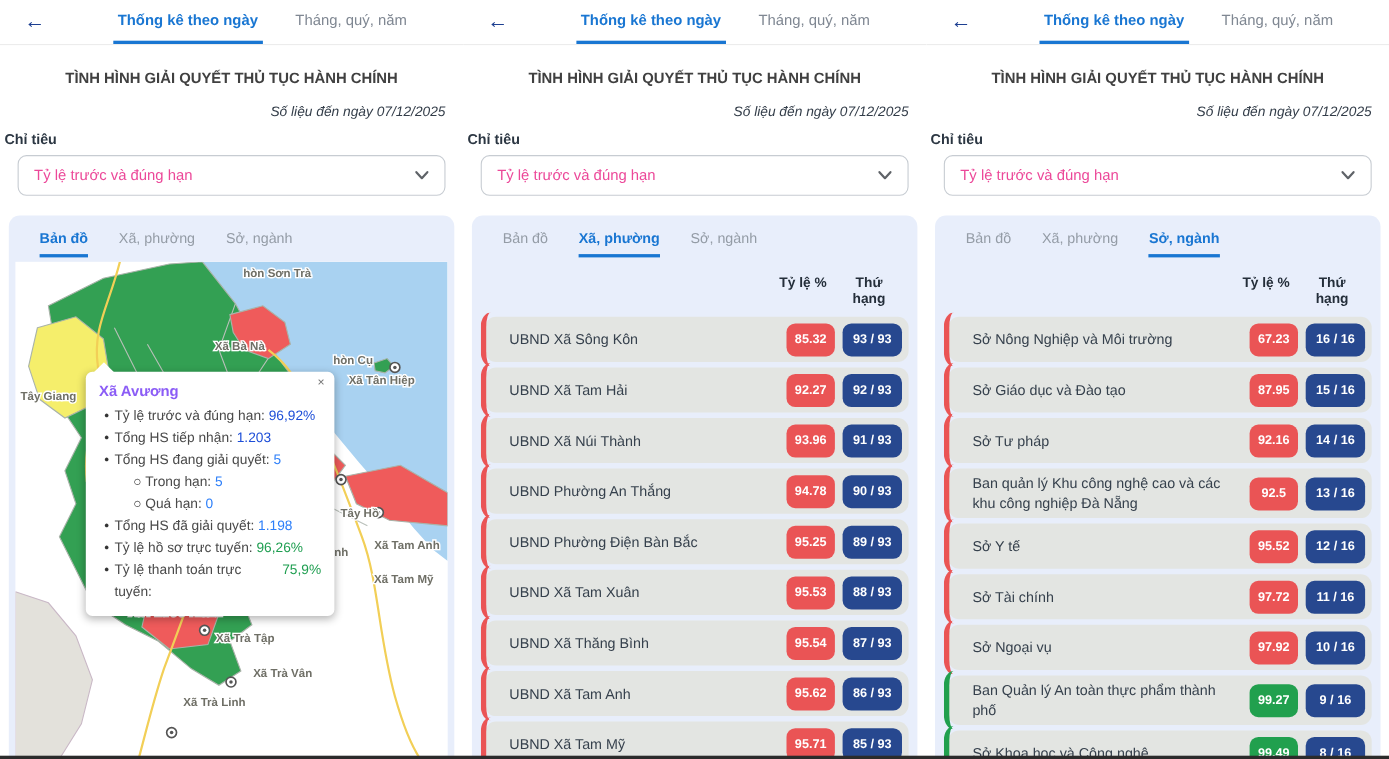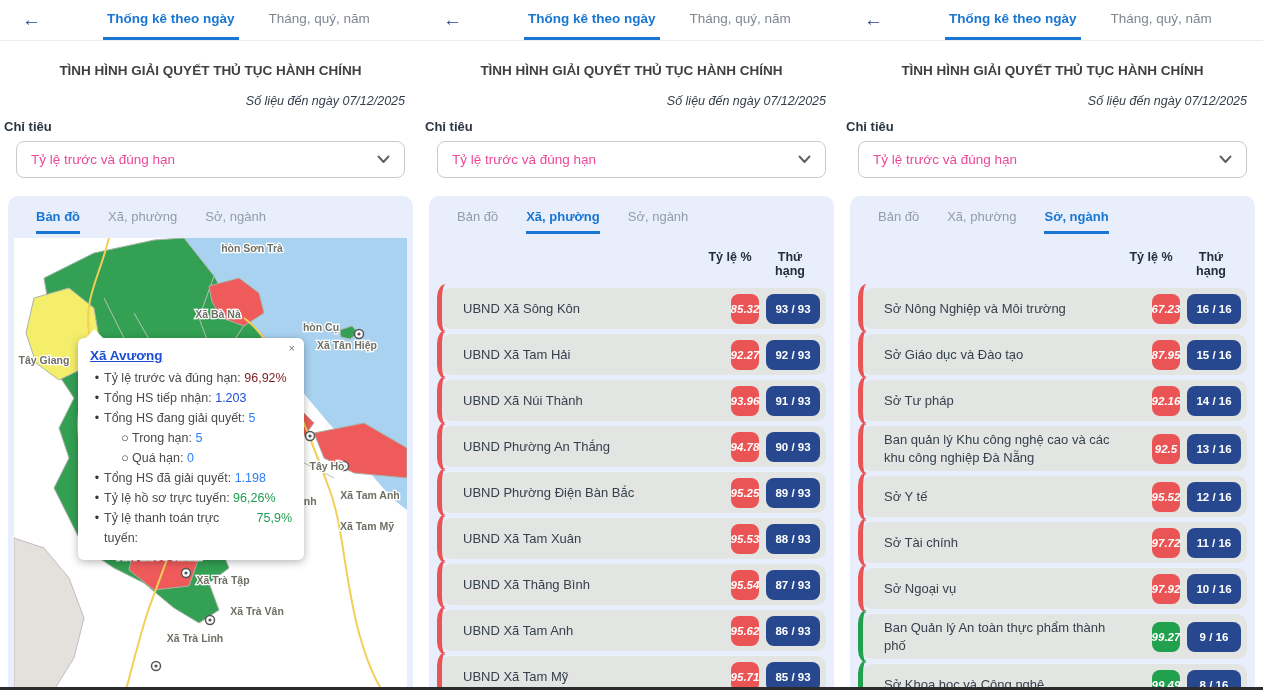--- a/index.html
+++ b/index.html
@@ -36,42 +36,42 @@
     paint-order:stroke; stroke:#ffffff; stroke-width:2.5px; }
   .region { stroke:#a9b3a9; stroke-width:1; }
   .road { fill:none; stroke:#f2cf57; stroke-width:2; }
   .border-line { fill:none; stroke:#b9c0ba; stroke-width:1; }
 
   
   .tooltip { position:absolute; left:64px; top:100px; width:226px; background:#fff; border-radius:6px;
     box-shadow:0 2px 8px rgba(0,0,0,.3); padding:10px 12px 12px; z-index:5; }
   .tt-tail { position:absolute; top:-6px; left:10px; width:13px; height:13px; background:#fff; transform:rotate(45deg); }
   .tt-close { position:absolute; top:5px; right:9px; font-size:11px; color:#777; cursor:pointer; line-height:1; }
-  .tt-title { font-size:13.5px; font-weight:bold; color:#1d4ed8; margin-bottom:5px;text-decoration:underline; }
+  .tt-title { font-size:13.5px; font-weight:bold; color:#8b5cf6; margin-bottom:5px; }
   .tt-item { font-size:12.5px; color:#4a4a4a; line-height:1.6; display:flex; }
   .tt-item .tt-bullet { width:14px; flex:0 0 14px; text-align:center; color:#333; }
   .tt-item.sub { padding-left:28px; }
   .tt-label { white-space:pre-wrap; }
   .tt-value { font-weight:normal; }
 
   
   .list-head { display:flex; justify-content:flex-end; padding:16px 16px 10px 0; gap:7px; }
   .list-head span { font-size:12.5px; font-weight:bold; color:#242e3a; text-align:center; }
   .list-head .h-rate { width:50px; }
   .list-head .h-rank { width:56px; }
   .rows { padding:0 8px 0 12px; }
   .lrow { position:relative; min-height:41px; background:#e3e5e2; border-radius:10px; margin-bottom:5px;
     display:flex; align-items:center; padding:5px 6px 5px 22px; cursor:pointer; }
   .bracket { position:absolute; left:-4px; top:-4px; height:calc(100% + 8px); width:18px;
     border-left:5px solid #ea5455; border-radius:16px / 24px; }
   .bracket.green { border-left-color:#21a04e; }
   .org-name { font-size:13px; color:#36414d; line-height:1.35; max-width:238px; }
   .badge { height:30px; border-radius:8px; color:#fff; font-weight:bold; font-size:11.5px;
     display:flex; align-items:center; justify-content:center; flex:0 0 auto; }
-  .rate { width:28px; margin-left:auto; background:#ea5455;font-style:italic; }
+  .rate { width:44px; margin-left:auto; background:#ea5455; }
   .rate.green { background:#21a04e; }
   .rank { width:54px; margin-left:7px; background:#27488f; }
 
   .bottom-edge { position:absolute; left:0; right:0; bottom:0; height:3px; background:#2b2b2b; z-index:50; }
 </style>
 </head>
 <body>
 
 <div class="app">
 
@@ -172,21 +172,21 @@
         </svg>
 
         <div class="tooltip">
           <div class="tt-tail"></div>
           <span class="tt-close">×</span>
           <div class="tt-title">Xã Avương</div>
           <div>
               <div class="tt-item">
                 <span class="tt-bullet">•</span>
                 <span class="tt-label">Tỷ lệ trước và đúng hạn: </span>
-                <span class="tt-value" style="color: #7f1d1d;">96,92%</span>
+                <span class="tt-value" style="color: #1d4ed8;">96,92%</span>
               </div>
               <div class="tt-item">
                 <span class="tt-bullet">•</span>
                 <span class="tt-label">Tổng HS tiếp nhận: </span>
                 <span class="tt-value" style="color: #1d4ed8;">1.203</span>
               </div>
               <div class="tt-item">
                 <span class="tt-bullet">•</span>
                 <span class="tt-label">Tổng HS đang giải quyết: </span>
                 <span class="tt-value" style="color: rgb(45, 127, 249);">5</span>

